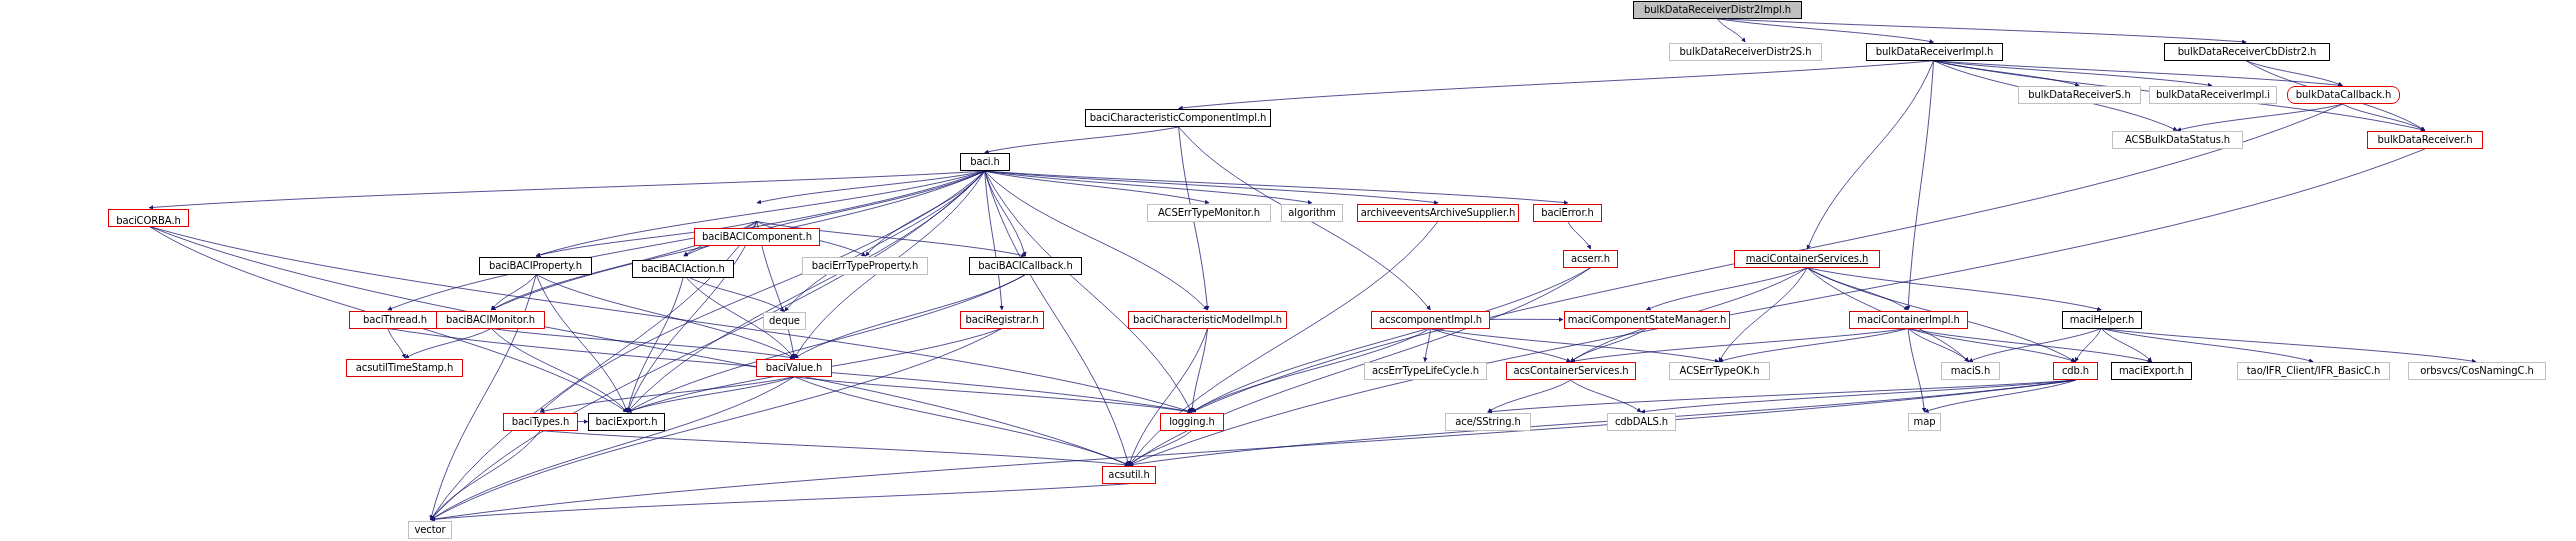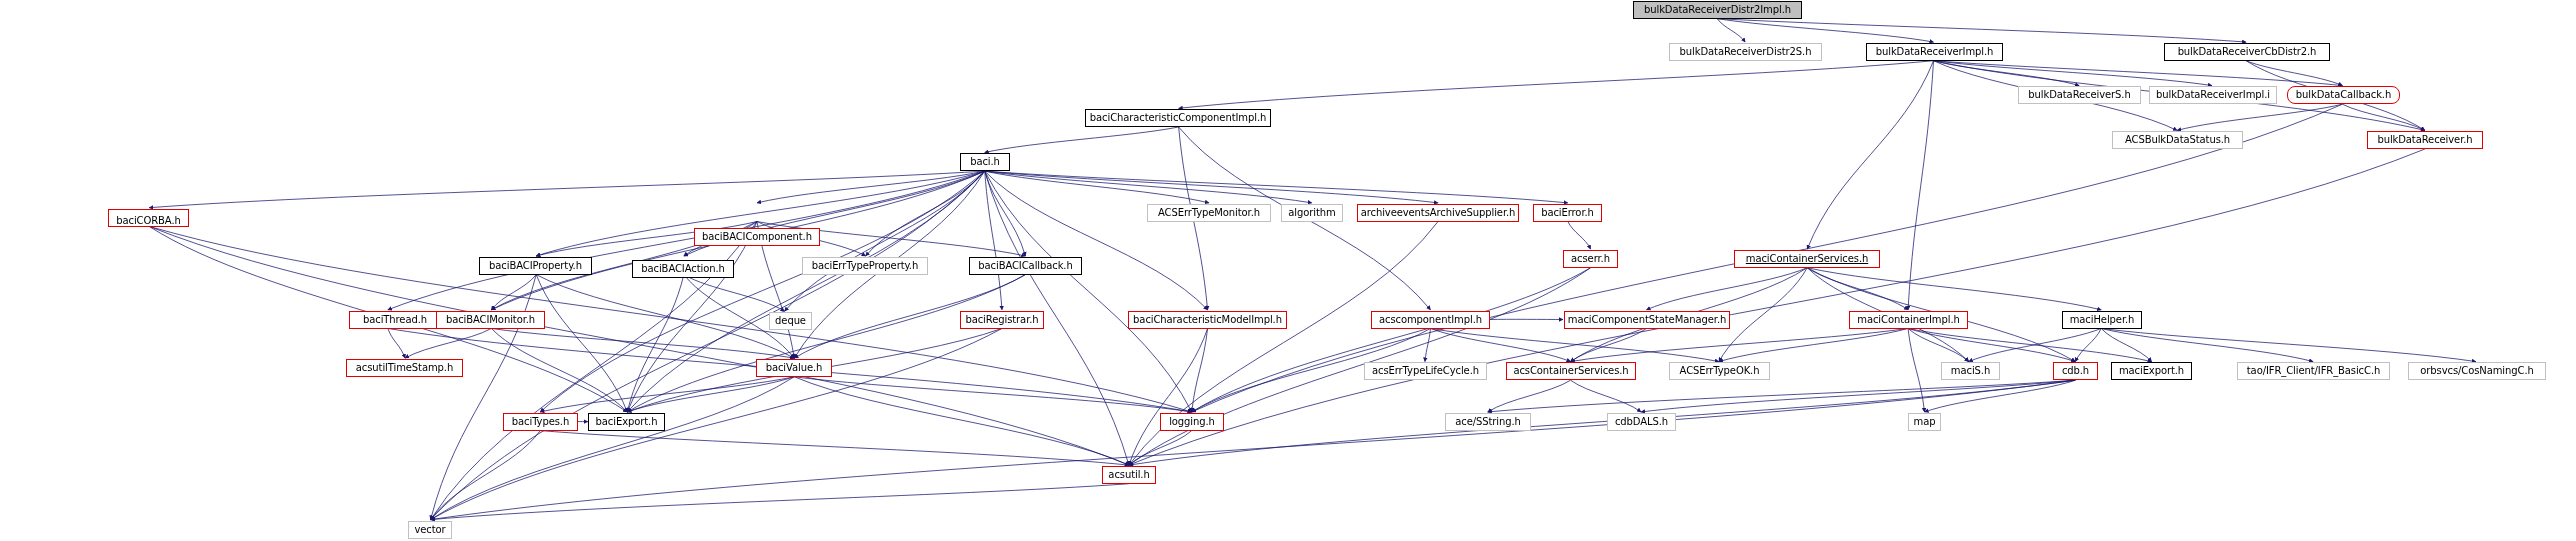--- a/index.html
+++ b/index.html
@@ -231,21 +231,21 @@
       </div>
       <div class="node red" style="left: 1734px; top: 250px; width: 146px; text-decoration: underline;">
         <span>maciContainerServices.h</span>
       </div>
       <div class="node red" style="left: 349px; top: 311px; width: 92px;">
         <span>baciThread.h</span>
       </div>
       <div class="node red" style="left: 436px; top: 311px; width: 109px;">
         <span>baciBACIMonitor.h</span>
       </div>
-      <div class="node " style="left: 763px; top: 312px; width: 43px; margin-left: 6px;">
+      <div class="node " style="left: 763px; top: 312px; width: 43px;">
         <span>deque</span>
       </div>
       <div class="node red" style="left: 960px; top: 311px; width: 84px;">
         <span>baciRegistrar.h</span>
       </div>
       <div class="node red" style="left: 1128px; top: 311px; width: 159px;">
         <span>baciCharacteristicModelImpl.h</span>
       </div>
       <div class="node red" style="left: 1371px; top: 311px; width: 119px;">
         <span>acscomponentImpl.h</span>

